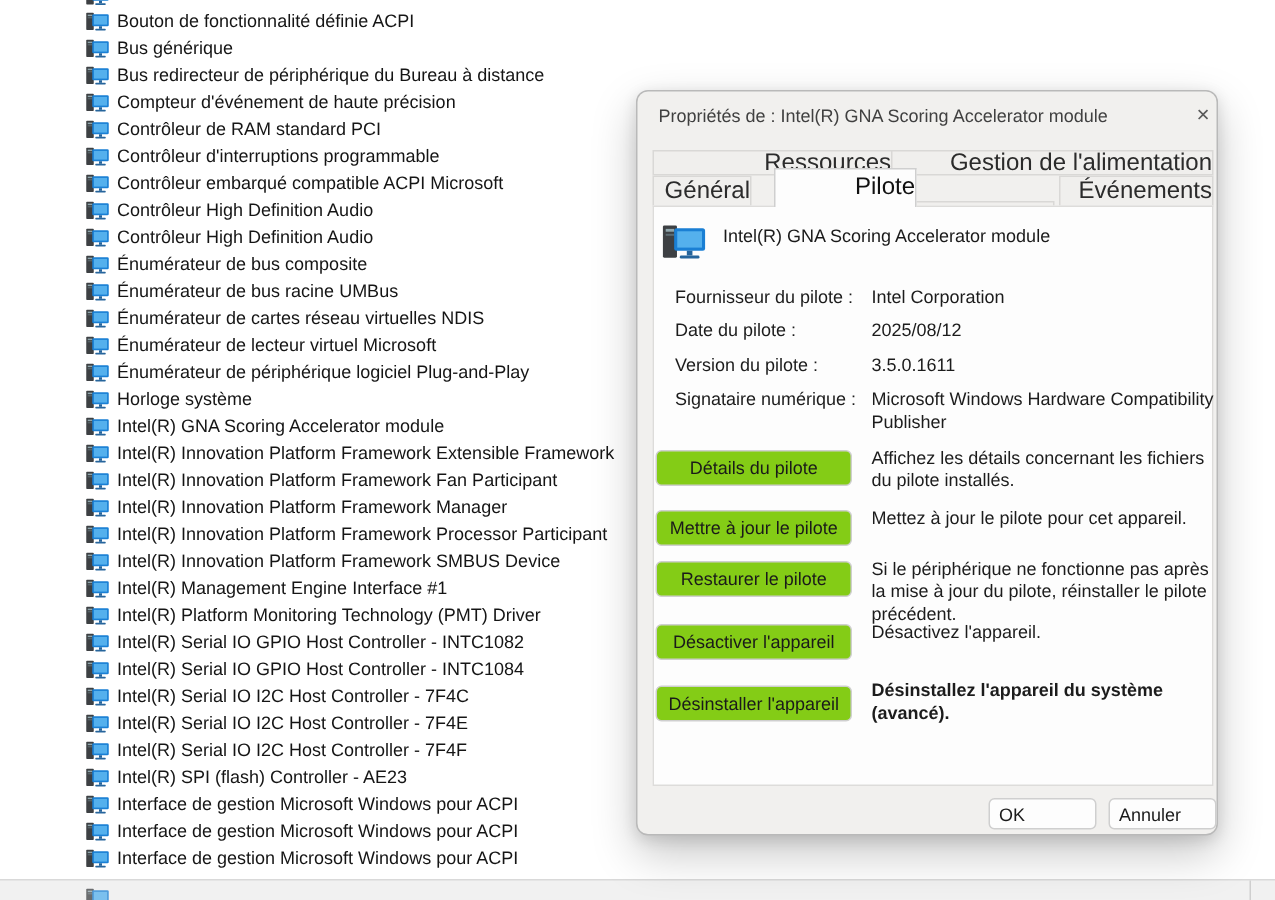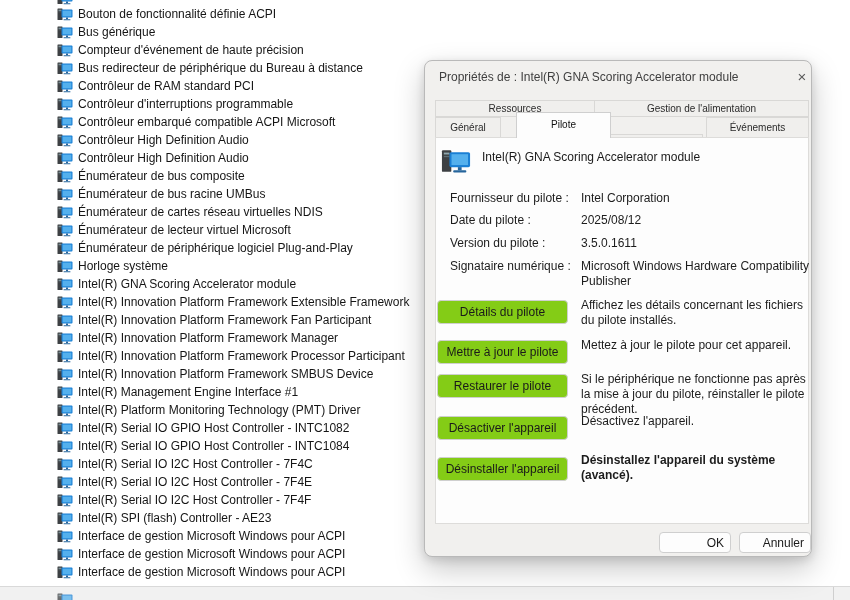--- a/index.html
+++ b/index.html
@@ -26,21 +26,21 @@
   
   #dialog{position:absolute;left:424px;top:60px;width:388px;height:497px;background:#f1f0ee;
     border:1px solid #b9b9b9;border-radius:8px;
     box-shadow:0 12px 30px rgba(0,0,0,.22),0 3px 10px rgba(0,0,0,.12);box-sizing:border-box;}
   #titlebar{position:absolute;left:0;top:0;width:100%;height:32px;}
   #dlg-title{position:absolute;left:14px;top:0;line-height:32px;font-size:12px;color:#404040;white-space:nowrap;}
   #close-btn{position:absolute;left:367px;top:6px;width:20px;height:20px;text-align:center;line-height:20px;
     font-size:15px;color:#5a5a5a;cursor:default;}
 
   .tab{position:absolute;background:#f0efed;border:1px solid #d9d8d6;box-sizing:border-box;
-    font-size:10px;color:#2b2b2b;text-align:center;cursor:default;}
+    font-size:16px;color:#2b2b2b;text-align:right;cursor:default;}
   .tab-back{top:39px;height:17px;line-height:15px;}
   .tab-front{top:56px;height:21px;line-height:19px;}
   .tab-active{top:51px;height:26px;line-height:24px;background:#fdfdfd;border:1px solid #cfcfcf;
     border-bottom:none;z-index:3;color:#111;}
   #panel{position:absolute;left:10px;top:76px;width:374px;height:387px;background:#fdfdfd;
     border:1px solid #dddcda;box-sizing:border-box;z-index:1;}
 
   .dlg-el{position:absolute;z-index:2;}
   #dev-icon{left:16px;top:88px;width:30px;height:25px;}
   #dev-icon svg{width:30px;height:25px;}
@@ -49,21 +49,21 @@
   .fld-label{position:absolute;left:25px;font-size:12px;color:#1c1c1c;white-space:nowrap;z-index:2;}
   .fld-value{position:absolute;left:156px;width:240px;font-size:12px;color:#1c1c1c;line-height:14px;z-index:2;}
 
   .drv-btn{position:absolute;left:12px;width:131px;height:24px;background:#84cc16;border:1px solid #cfcfcf;
     border-radius:4px;font-family:"Liberation Sans",sans-serif;font-size:12px;color:#1a1a1a;
     text-align:center;line-height:20px;z-index:2;cursor:default;box-sizing:border-box;}
   .drv-desc{position:absolute;left:156px;width:232px;font-size:12px;color:#1c1c1c;line-height:15px;z-index:2;}
 
   .ft-btn{position:absolute;top:471px;width:72px;height:21px;background:#fdfdfd;border:1px solid #cfcfcf;
     border-radius:4px;font-family:"Liberation Sans",sans-serif;font-size:12px;color:#1a1a1a;
-    text-align:right;line-height:19px;z-index:2;cursor:default;box-sizing:border-box;}
+    text-align:left;line-height:19px;z-index:2;cursor:default;box-sizing:border-box;}
 </style>
 </head>
 <body>
 
 <span id="top-partial-icon" class="abs"><svg viewBox="0 0 32 26" xmlns="http://www.w3.org/2000/svg">
       <rect x="1" y="1" width="10" height="23" rx="1" fill="#3d4043"></rect>
       <rect x="3" y="3.5" width="6" height="2" fill="#8fa6ad"></rect>
       <rect x="3" y="7" width="6" height="1.4" fill="#5d6d74"></rect>
       <rect x="9" y="3" width="22" height="16" rx="1.8" fill="#1a7fd4"></rect>
       <rect x="11.2" y="5.2" width="17.6" height="11.6" fill="#54b0ed"></rect>
@@ -105,35 +105,35 @@
         <svg viewBox="0 0 32 26" xmlns="http://www.w3.org/2000/svg">
           <rect x="1" y="1" width="10" height="23" rx="1" fill="#3d4043"></rect>
           <rect x="3" y="3.5" width="6" height="2" fill="#8fa6ad"></rect>
           <rect x="3" y="7" width="6" height="1.4" fill="#5d6d74"></rect>
           <rect x="9" y="3" width="22" height="16" rx="1.8" fill="#1a7fd4"></rect>
           <rect x="11.2" y="5.2" width="17.6" height="11.6" fill="#54b0ed"></rect>
           <rect x="18" y="19" width="4" height="3.4" fill="#26659c"></rect>
           <rect x="13" y="22.4" width="14" height="2.2" rx="1" fill="#26659c"></rect>
         </svg>
       </span>
+      <span class="row-label">Bus redirecteur de périphérique du Bureau à distance</span>
+    </div>
+  <div class="row">
+      <span class="pc-icon">
+        <svg viewBox="0 0 32 26" xmlns="http://www.w3.org/2000/svg">
+          <rect x="1" y="1" width="10" height="23" rx="1" fill="#3d4043"></rect>
+          <rect x="3" y="3.5" width="6" height="2" fill="#8fa6ad"></rect>
+          <rect x="3" y="7" width="6" height="1.4" fill="#5d6d74"></rect>
+          <rect x="9" y="3" width="22" height="16" rx="1.8" fill="#1a7fd4"></rect>
+          <rect x="11.2" y="5.2" width="17.6" height="11.6" fill="#54b0ed"></rect>
+          <rect x="18" y="19" width="4" height="3.4" fill="#26659c"></rect>
+          <rect x="13" y="22.4" width="14" height="2.2" rx="1" fill="#26659c"></rect>
+        </svg>
+      </span>
       <span class="row-label">Compteur d'événement de haute précision</span>
-    </div>
-  <div class="row">
-      <span class="pc-icon">
-        <svg viewBox="0 0 32 26" xmlns="http://www.w3.org/2000/svg">
-          <rect x="1" y="1" width="10" height="23" rx="1" fill="#3d4043"></rect>
-          <rect x="3" y="3.5" width="6" height="2" fill="#8fa6ad"></rect>
-          <rect x="3" y="7" width="6" height="1.4" fill="#5d6d74"></rect>
-          <rect x="9" y="3" width="22" height="16" rx="1.8" fill="#1a7fd4"></rect>
-          <rect x="11.2" y="5.2" width="17.6" height="11.6" fill="#54b0ed"></rect>
-          <rect x="18" y="19" width="4" height="3.4" fill="#26659c"></rect>
-          <rect x="13" y="22.4" width="14" height="2.2" rx="1" fill="#26659c"></rect>
-        </svg>
-      </span>
-      <span class="row-label">Bus redirecteur de périphérique du Bureau à distance</span>
     </div>
   <div class="row">
       <span class="pc-icon">
         <svg viewBox="0 0 32 26" xmlns="http://www.w3.org/2000/svg">
           <rect x="1" y="1" width="10" height="23" rx="1" fill="#3d4043"></rect>
           <rect x="3" y="3.5" width="6" height="2" fill="#8fa6ad"></rect>
           <rect x="3" y="7" width="6" height="1.4" fill="#5d6d74"></rect>
           <rect x="9" y="3" width="22" height="16" rx="1.8" fill="#1a7fd4"></rect>
           <rect x="11.2" y="5.2" width="17.6" height="11.6" fill="#54b0ed"></rect>
           <rect x="18" y="19" width="4" height="3.4" fill="#26659c"></rect>

